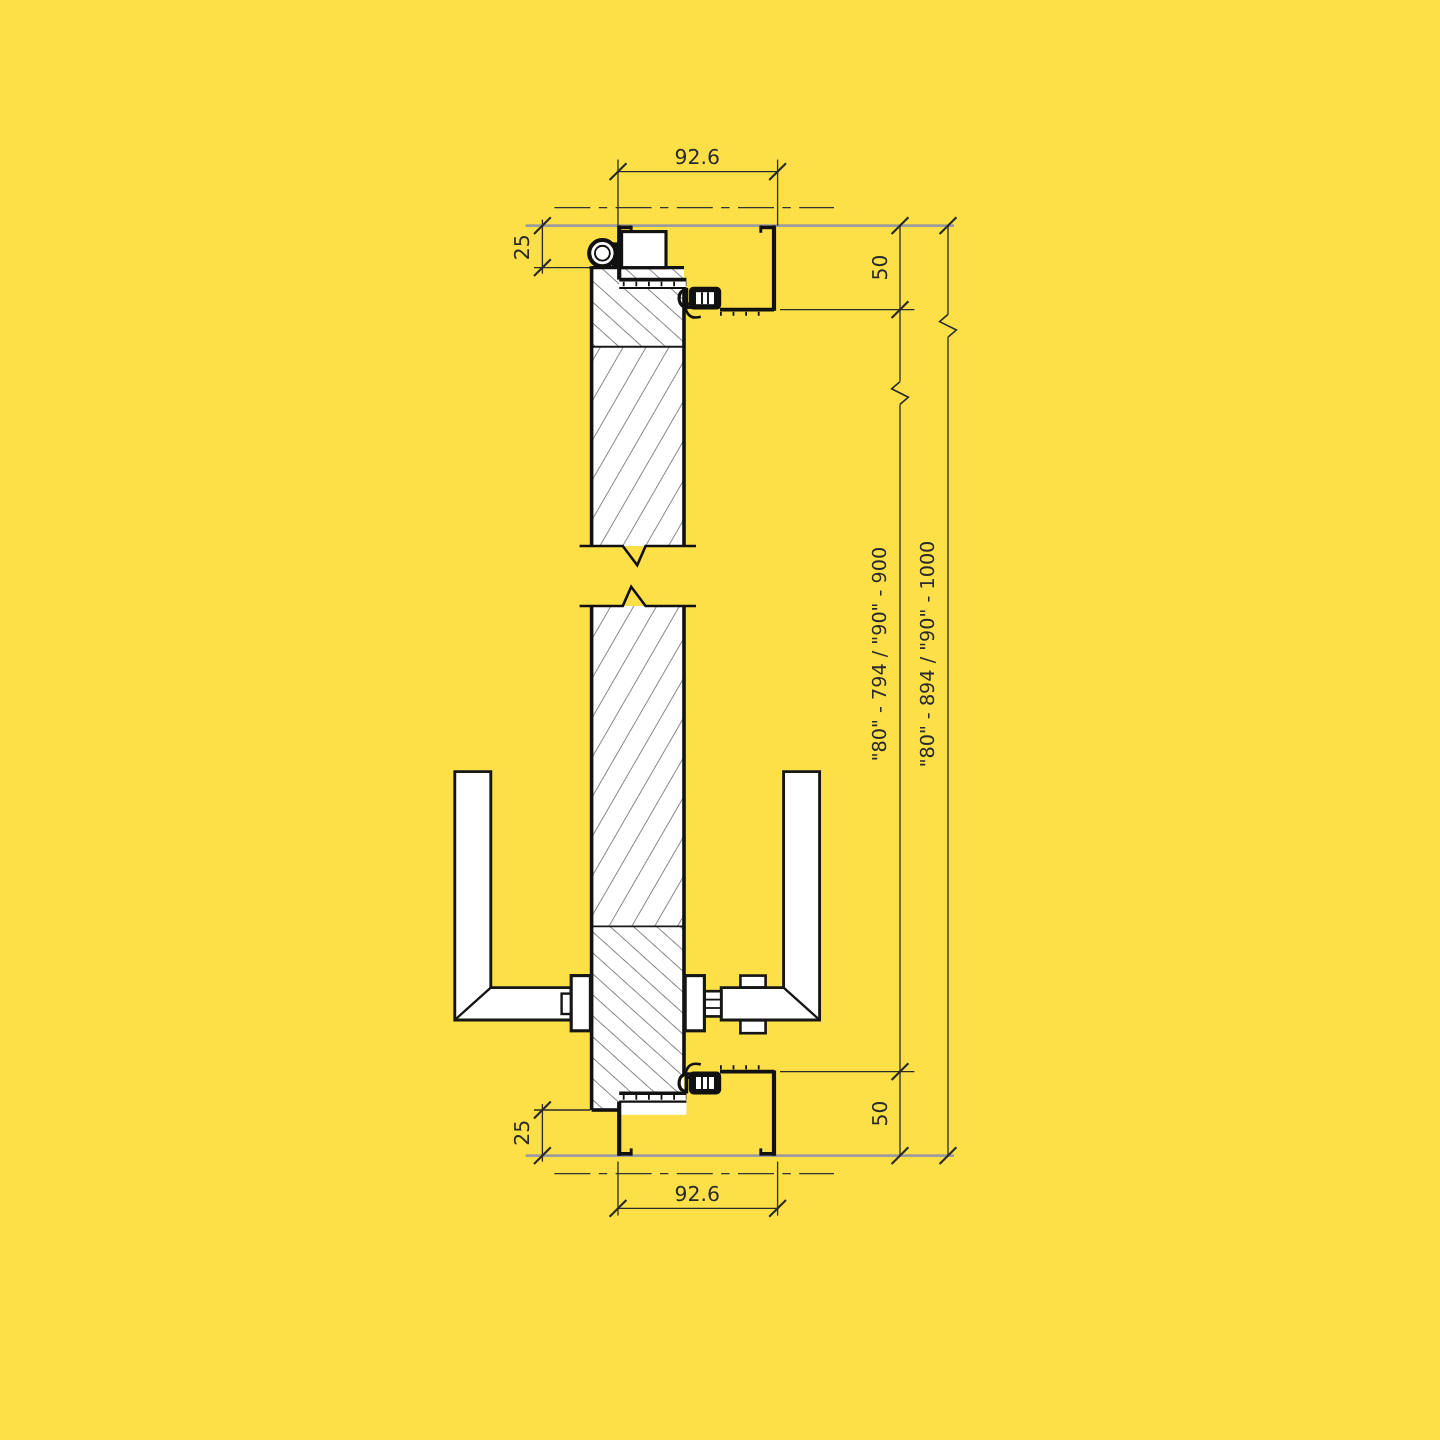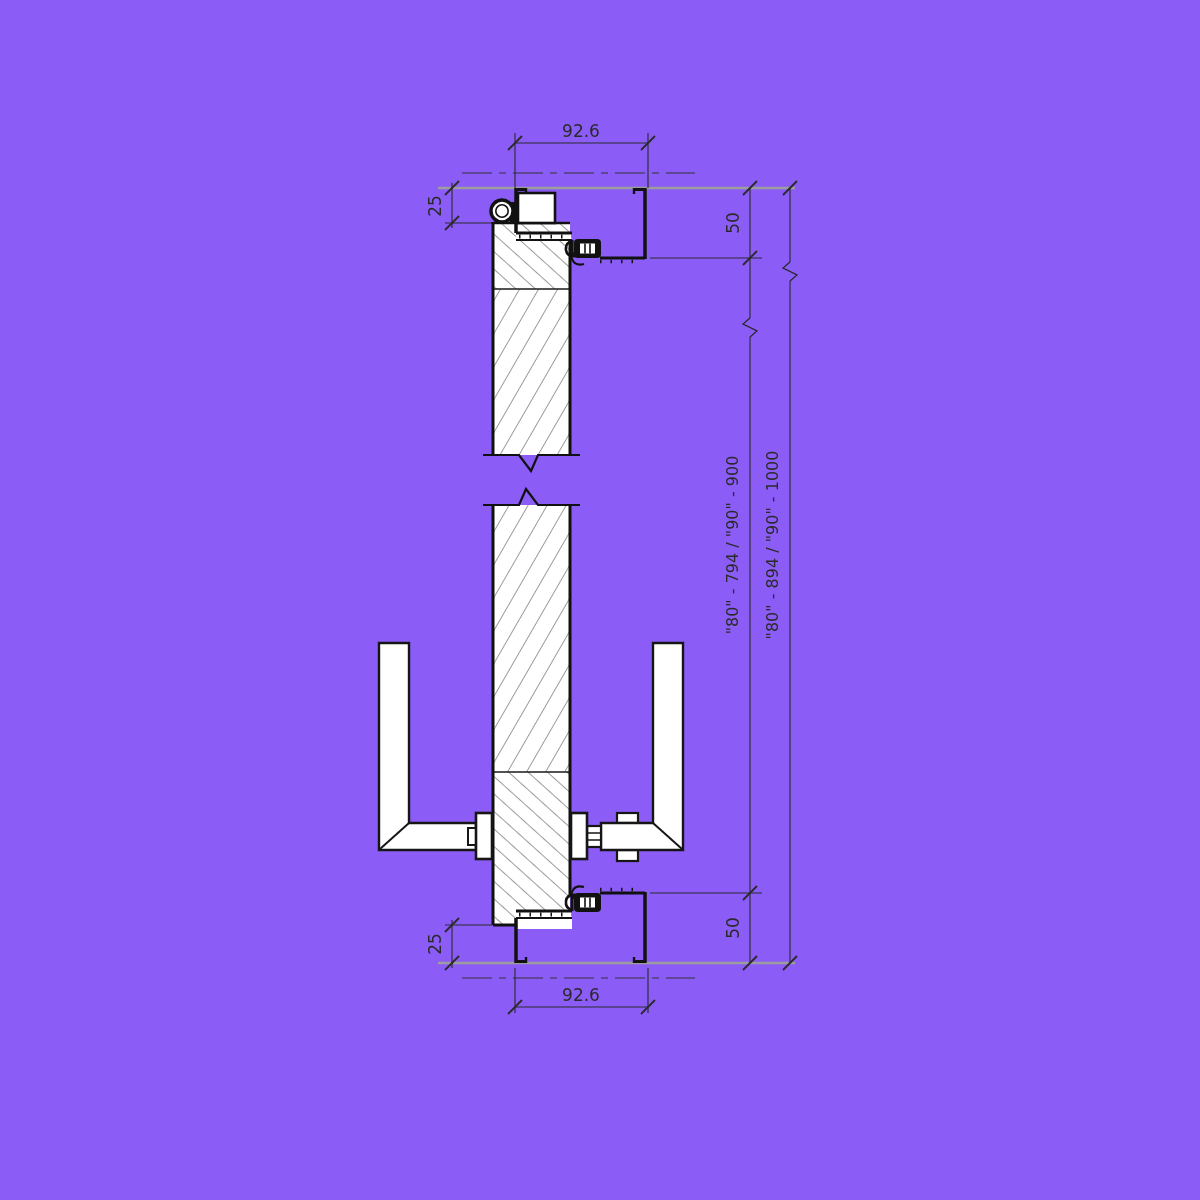--- a/index.html
+++ b/index.html
@@ -1,19 +1,19 @@
 <!DOCTYPE html>
 <html><head>
 <meta charset="utf-8">
 <style>
   html,body{margin:0;padding:0;background:#ffffff;}
   #stage{
     position:relative;
     width:1200px;height:1200px;
-    background:#8b5cf6;
+    background:#fde047;
     font-family:"DejaVu Sans","Liberation Sans",sans-serif;
     overflow:hidden;
   }
   svg text{
     font-family:"DejaVu Sans","Liberation Sans",sans-serif;
     fill:#2a2a2a;
   }
   .dim-text{font-size:17px;}
   .dim-text-long{font-size:16px;}
 </style>

